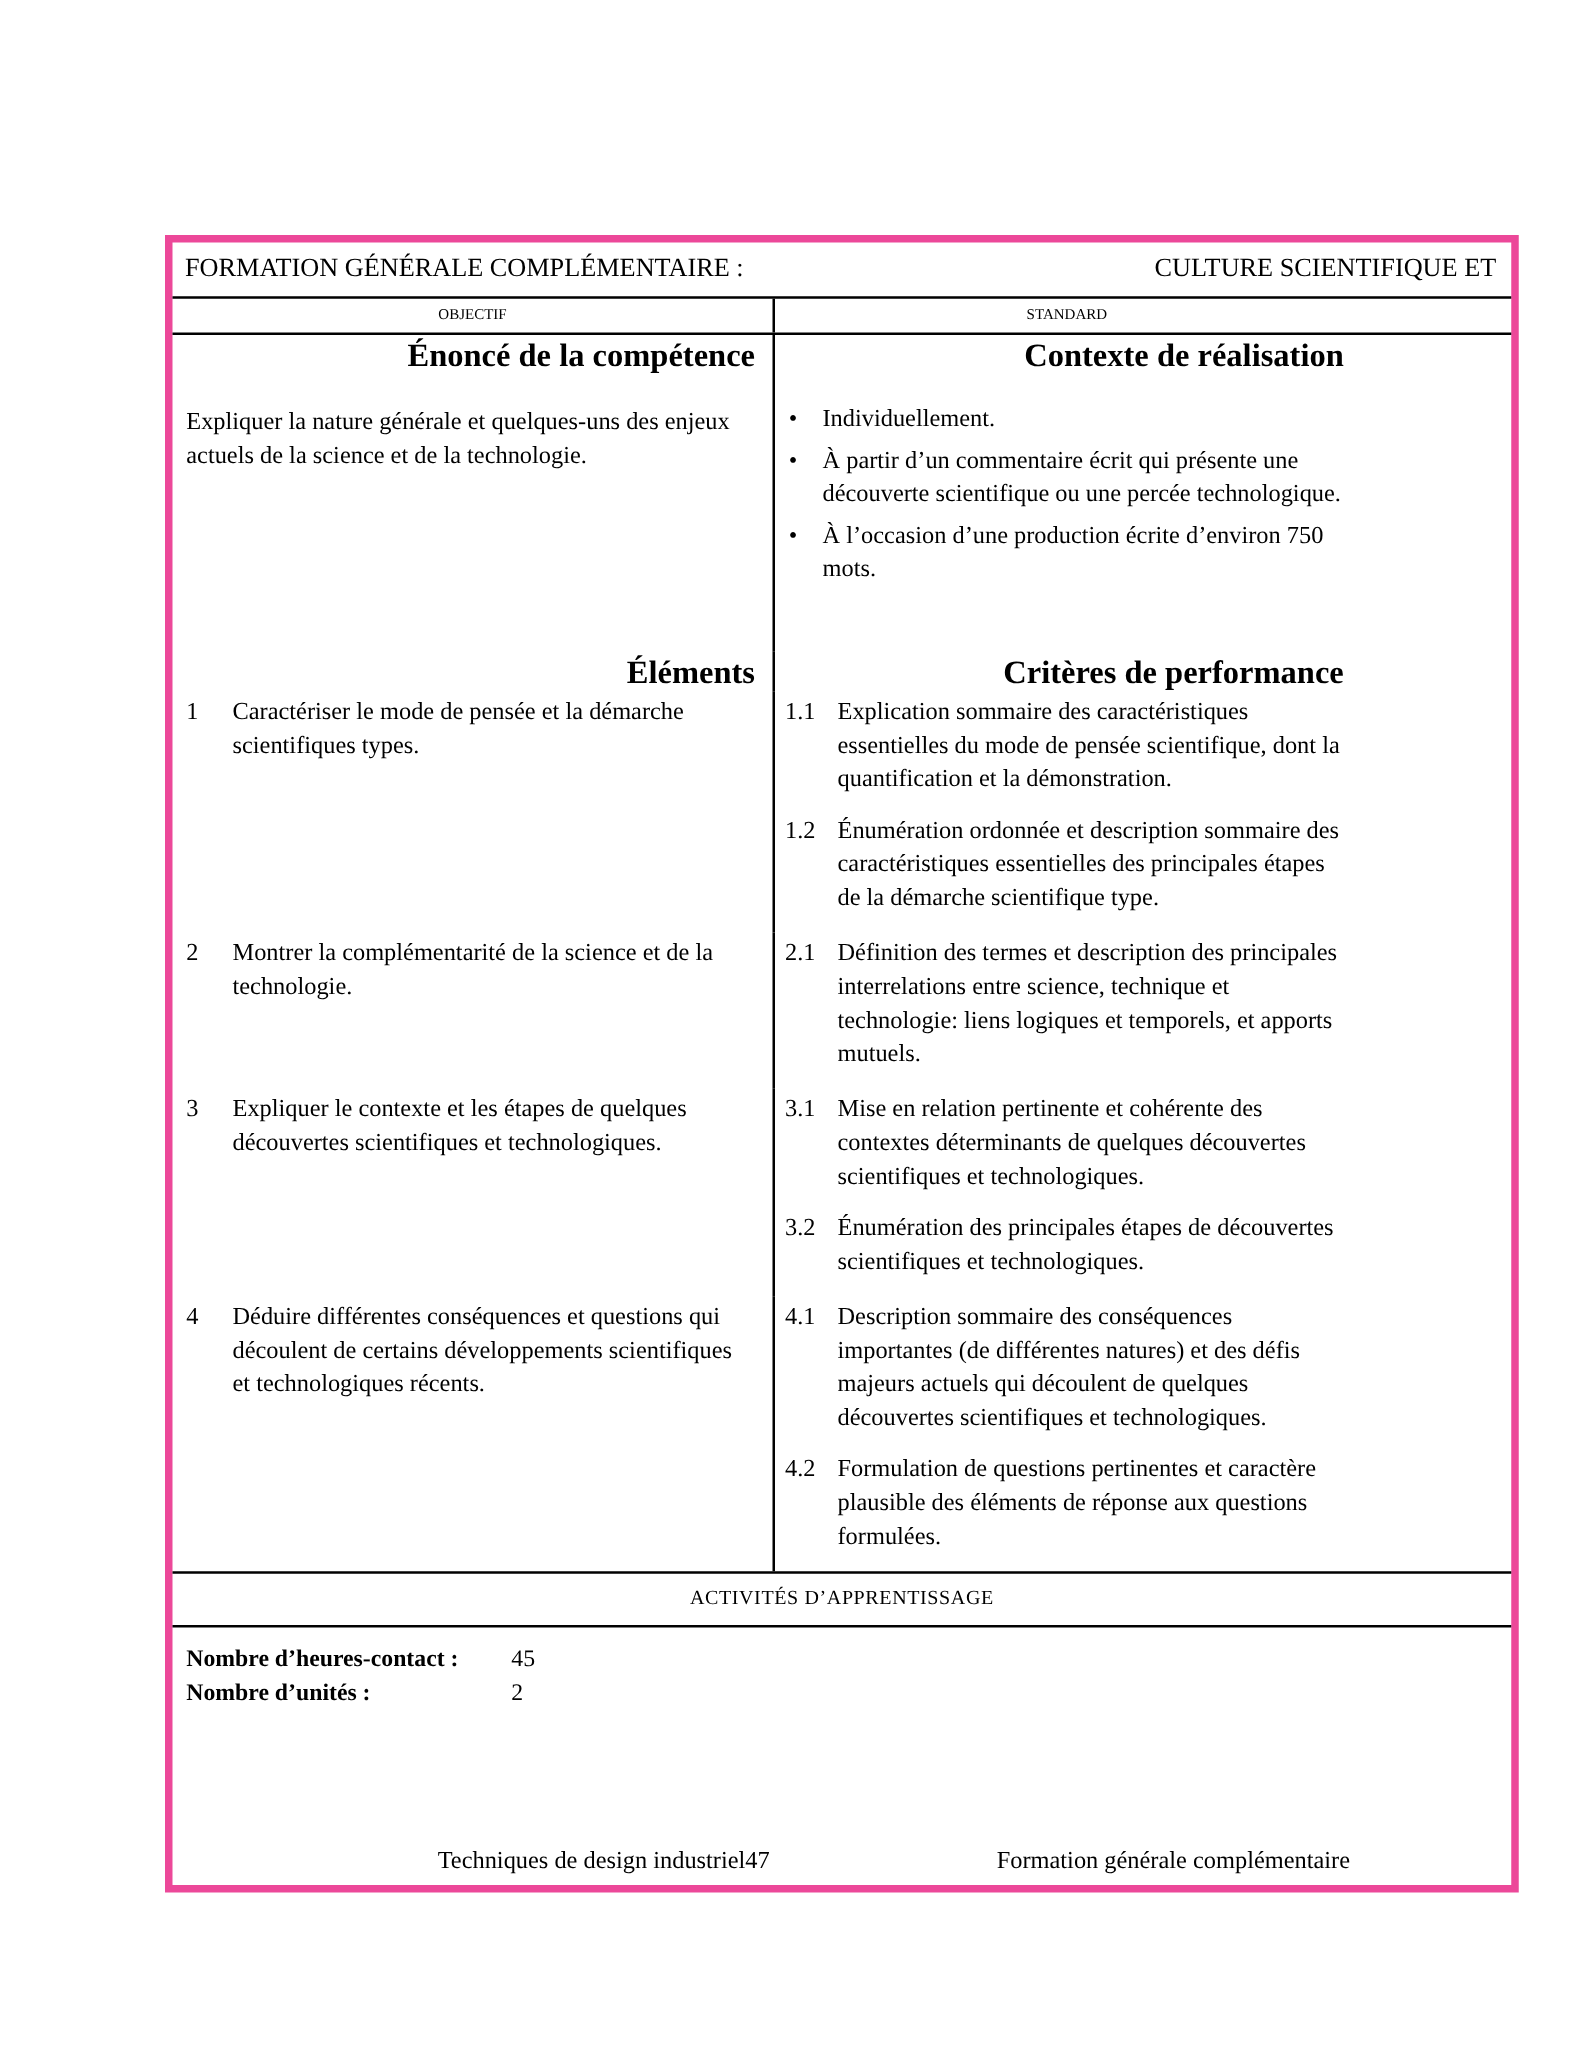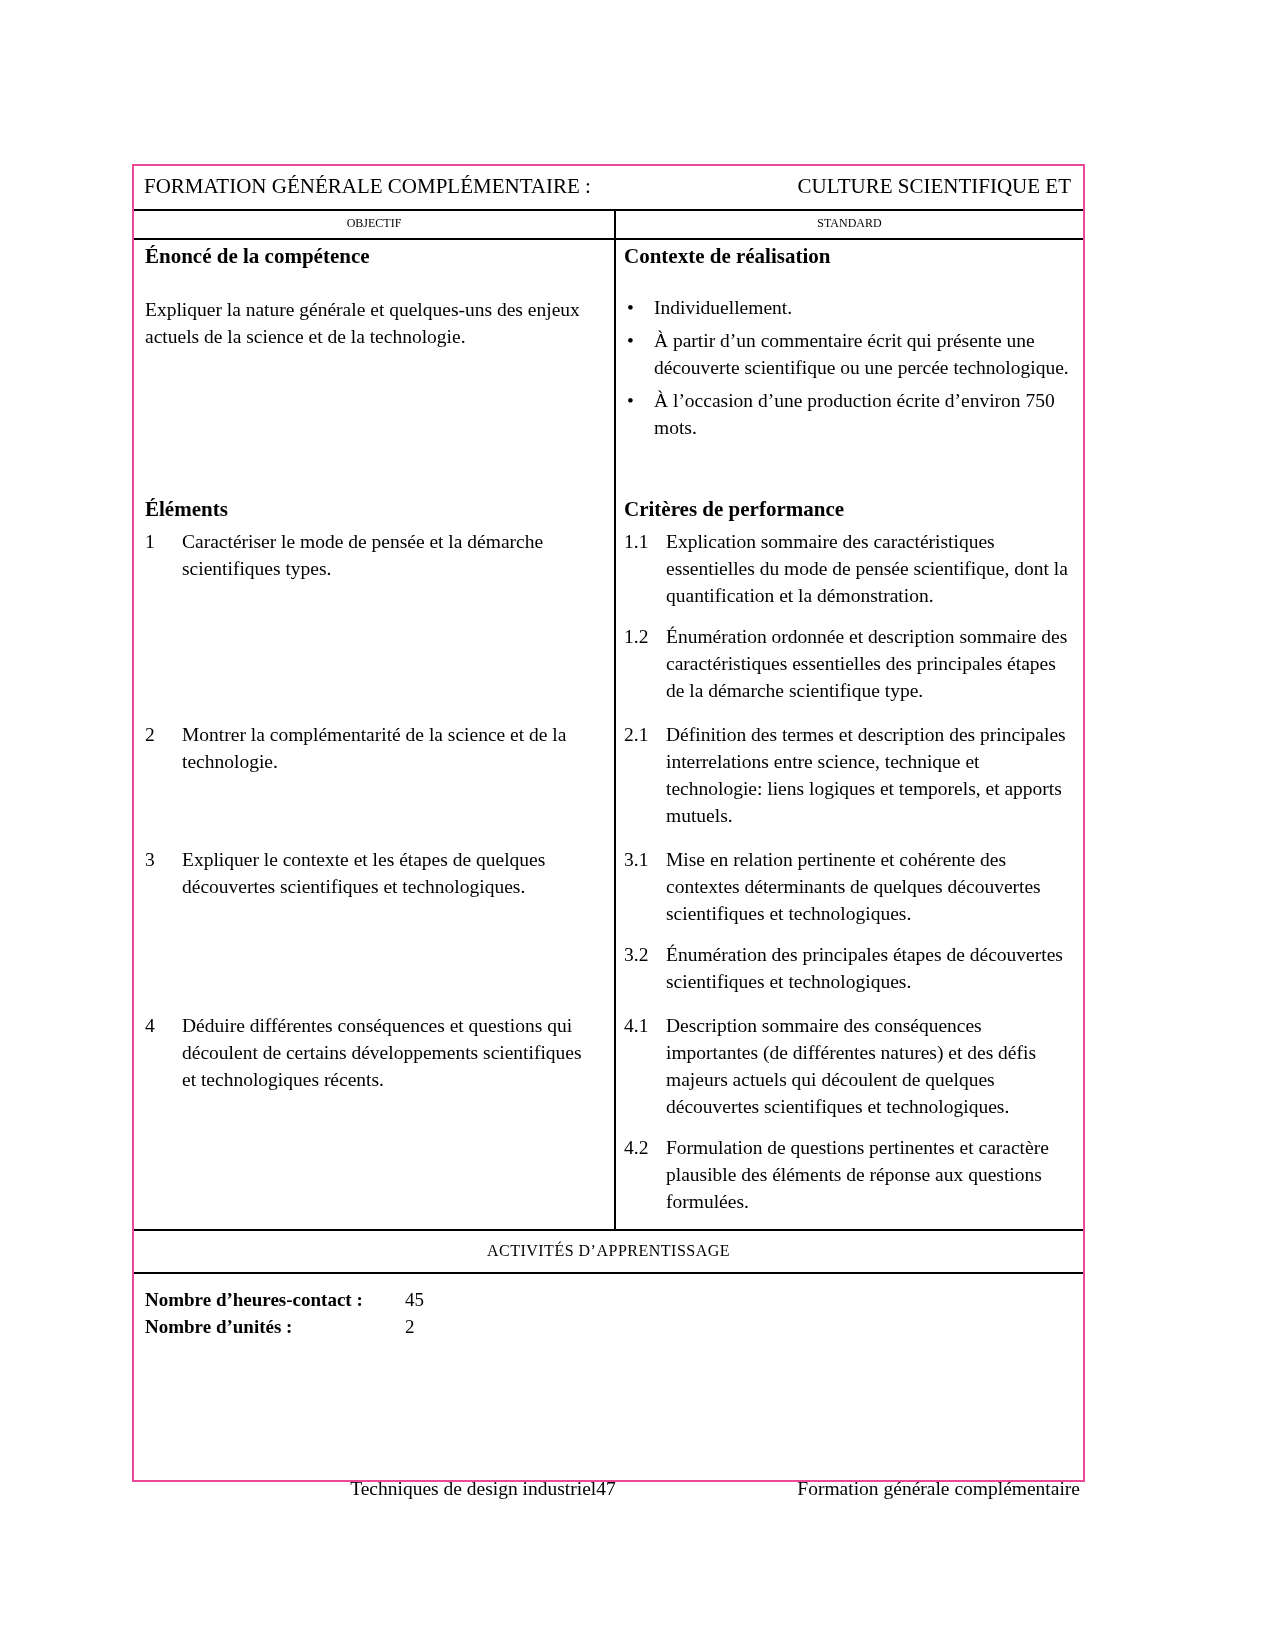--- a/index.html
+++ b/index.html
@@ -8,23 +8,23 @@
     position: relative;
     width: 1275px;
     height: 1650px;
     background: #ffffff;
     color: #000000;
     font-family: "Liberation Serif", "DejaVu Serif", serif;
   }
   .table {
     position: absolute;
     left: 132px;
-    top: 164px;
-    width: 953px;
-    border: 2px solid #ec4899;
+    top: 188px;
+    width: 1083px;
+    border: 6px solid #ec4899;
   }
   
   .title-row {
     border-bottom: 2px solid #000;
     padding: 6px 12px 8px 10px;
     font-size: 21px;
   }
   .title-line {
     display: flex;
     justify-content: space-between;
@@ -43,21 +43,21 @@
   .row { display: grid; grid-template-columns: 480px 469px; }
   .lc { padding: 3px 14px 0 11px; }
   .rc { border-left: 2px solid #000; padding: 3px 12px 0 8px; }
   .r-intro    { min-height: 253px; }
   .r-headings { min-height: 32px; }
   .r-1 { min-height: 164px; }
   .r-2 { min-height: 110px; }
   .r-3 { min-height: 142px; }
   .r-4 { min-height: 178px; }
   .bodytext { font-size: 19.5px; line-height: 27px; }
-  .sec-title { font-size: 21px; line-height: 27px; font-weight: bold; }
+  .sec-title { font-size: 26px; line-height: 27px; font-weight: bold; text-align: right; }
   .enonce-text { margin-top: 26px; }
   .bullets { margin-top: 24px; }
   .bullet-item { display: flex; margin-bottom: 6px; }
   .bullet-glyph { width: 30px; flex-shrink: 0; padding-left: 3px; }
   .element-item { display: flex; }
   .e-num { width: 37px; flex-shrink: 0; }
   .e-text { flex: 1; }
   .critere-item { display: flex; margin-bottom: 14px; }
   .c-num { width: 42px; flex-shrink: 0; }
   .c-text { flex: 1; }

